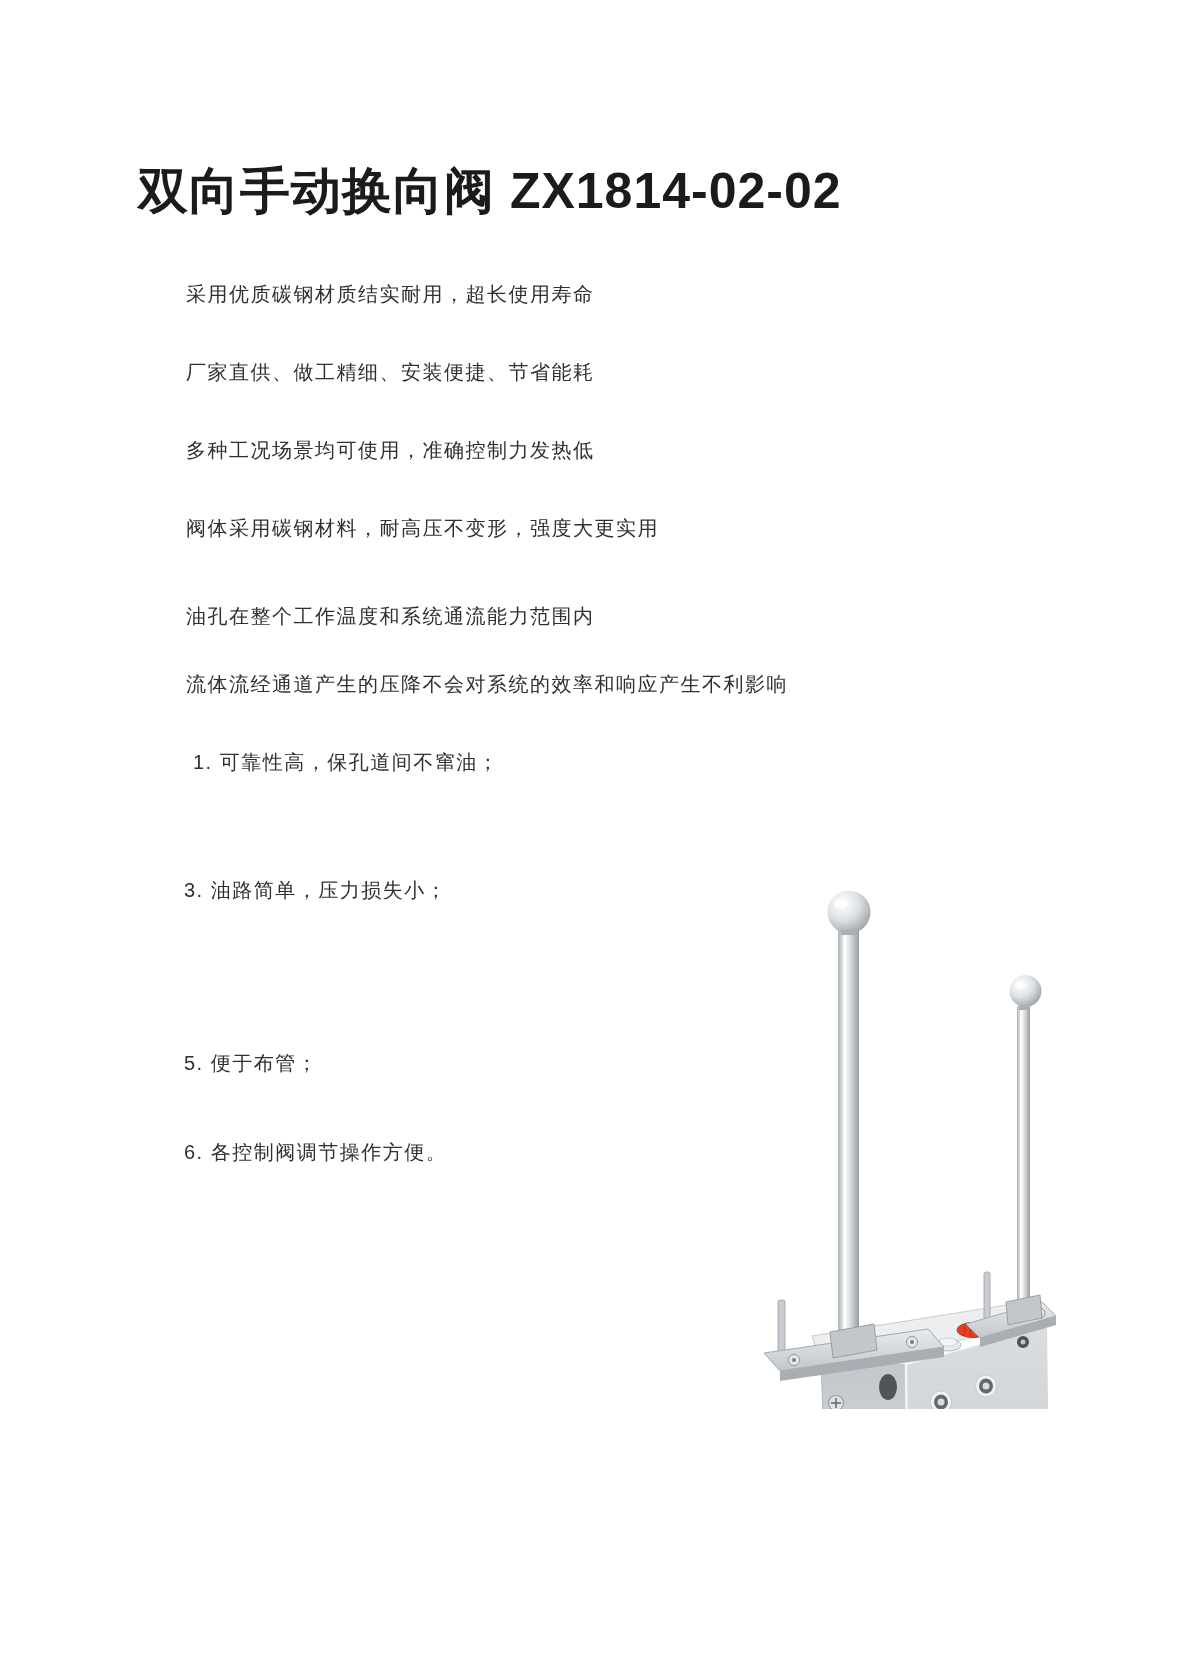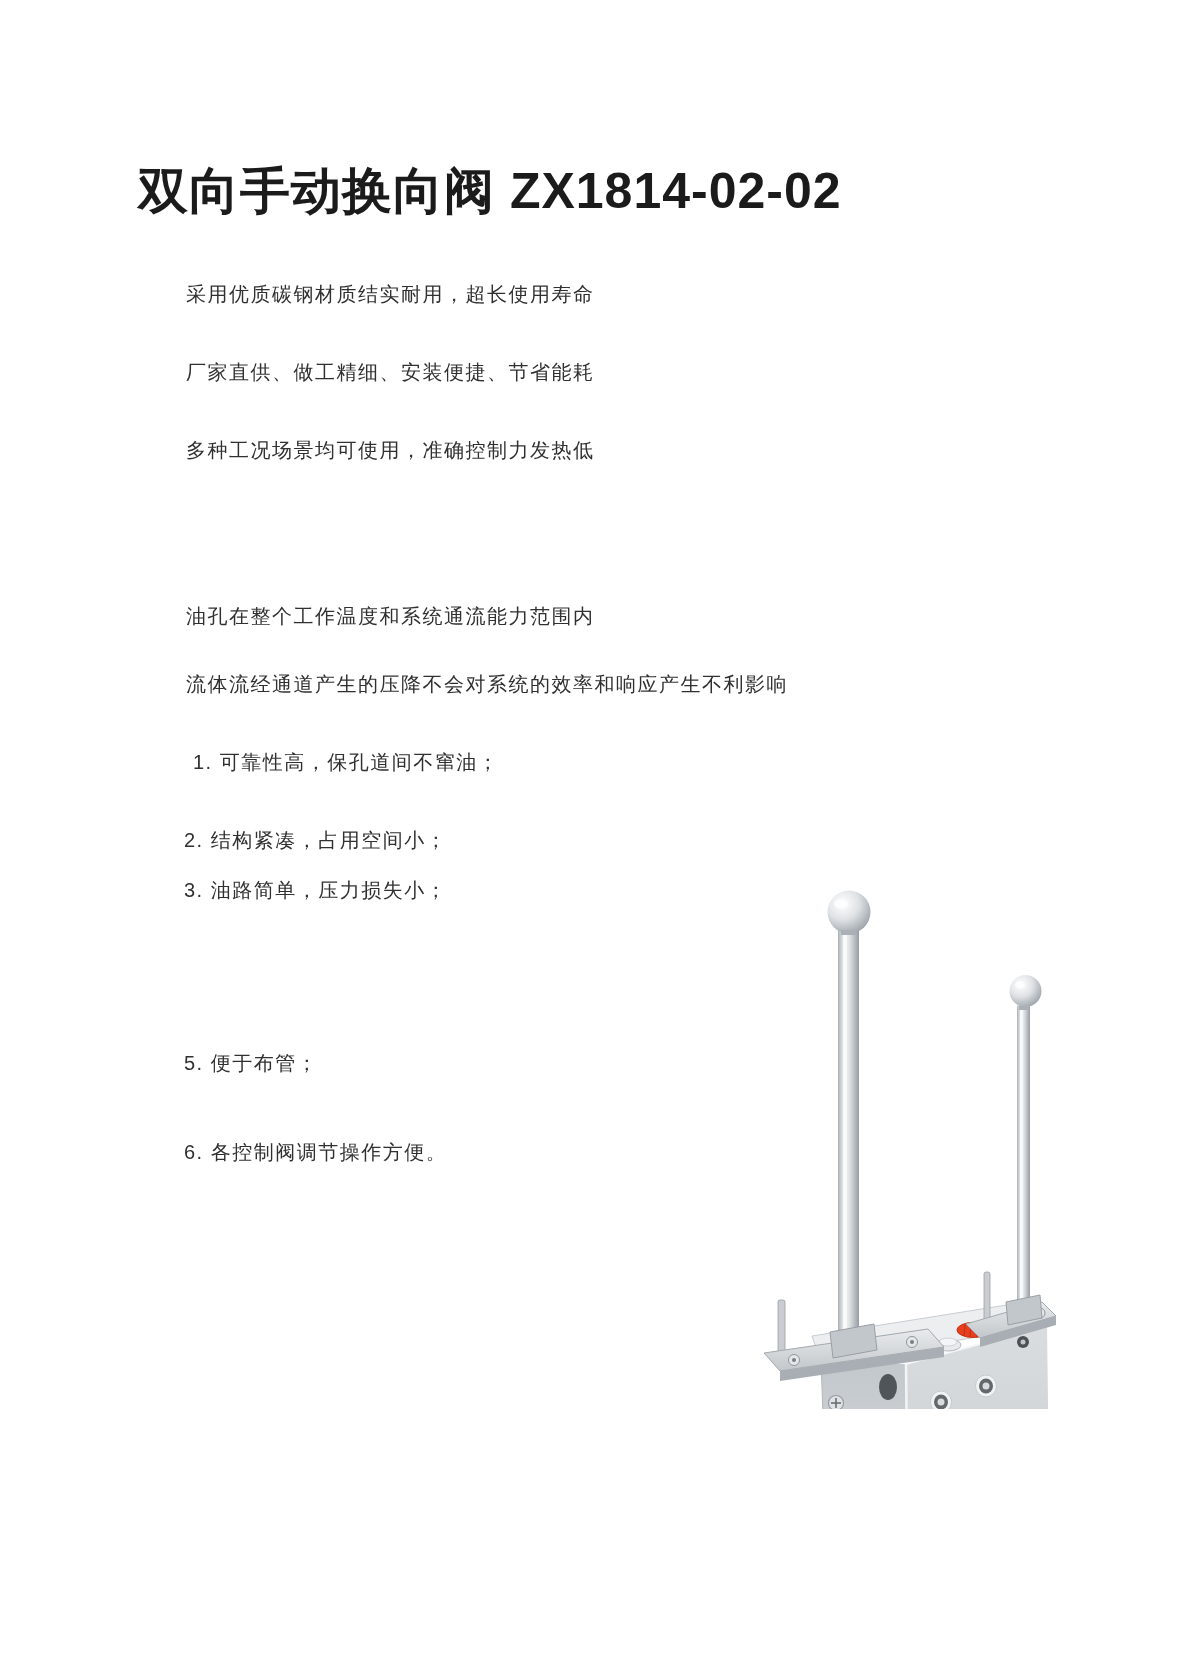--- a/index.html
+++ b/index.html
@@ -48,25 +48,25 @@
 </head>
 <body>
 
 <div class="page">
 
   <h1 class="title">双向手动换向阀 ZX1814-02-02</h1>
 
   <p class="line feature" style="top:283px">采用优质碳钢材质结实耐用，超长使用寿命</p>
   <p class="line feature" style="top:439px">多种工况场景均可使用，准确控制力发热低</p>
   <p class="line feature" style="top:361px">厂家直供、做工精细、安装便捷、节省能耗</p>
+  <p class="line feature" style="top:517px">阀体采用碳钢材料，耐高压不变形，强度大更实用</p>
   <p class="line feature" style="top:605px">油孔在整个工作温度和系统通流能力范围内</p>
   <p class="line feature" style="top:673px">流体流经通道产生的压降不会对系统的效率和响应产生不利影响</p>
 
   <p class="line adv adv-first" style="top:751px">1. 可靠性高，保孔道间不窜油；</p>
-  <p class="line adv" style="top:829px">2. 结构紧凑，占用空间小；</p>
   <p class="line adv" style="top:879px">3. 油路简单，压力损失小；</p>
   <p class="line adv" style="top:1052px">5. 便于布管；</p>
   <p class="line adv" style="top:1141px">6. 各控制阀调节操作方便。</p>
 
   <figure class="product-figure">
     <svg width="340" height="730" viewBox="690 840 340 730">
       <defs>
         <radialGradient id="ballGrad" cx="0.35" cy="0.3" r="0.85">
           <stop offset="0" stop-color="#ffffff"></stop>
           <stop offset="0.45" stop-color="#dfe2e5"></stop>

